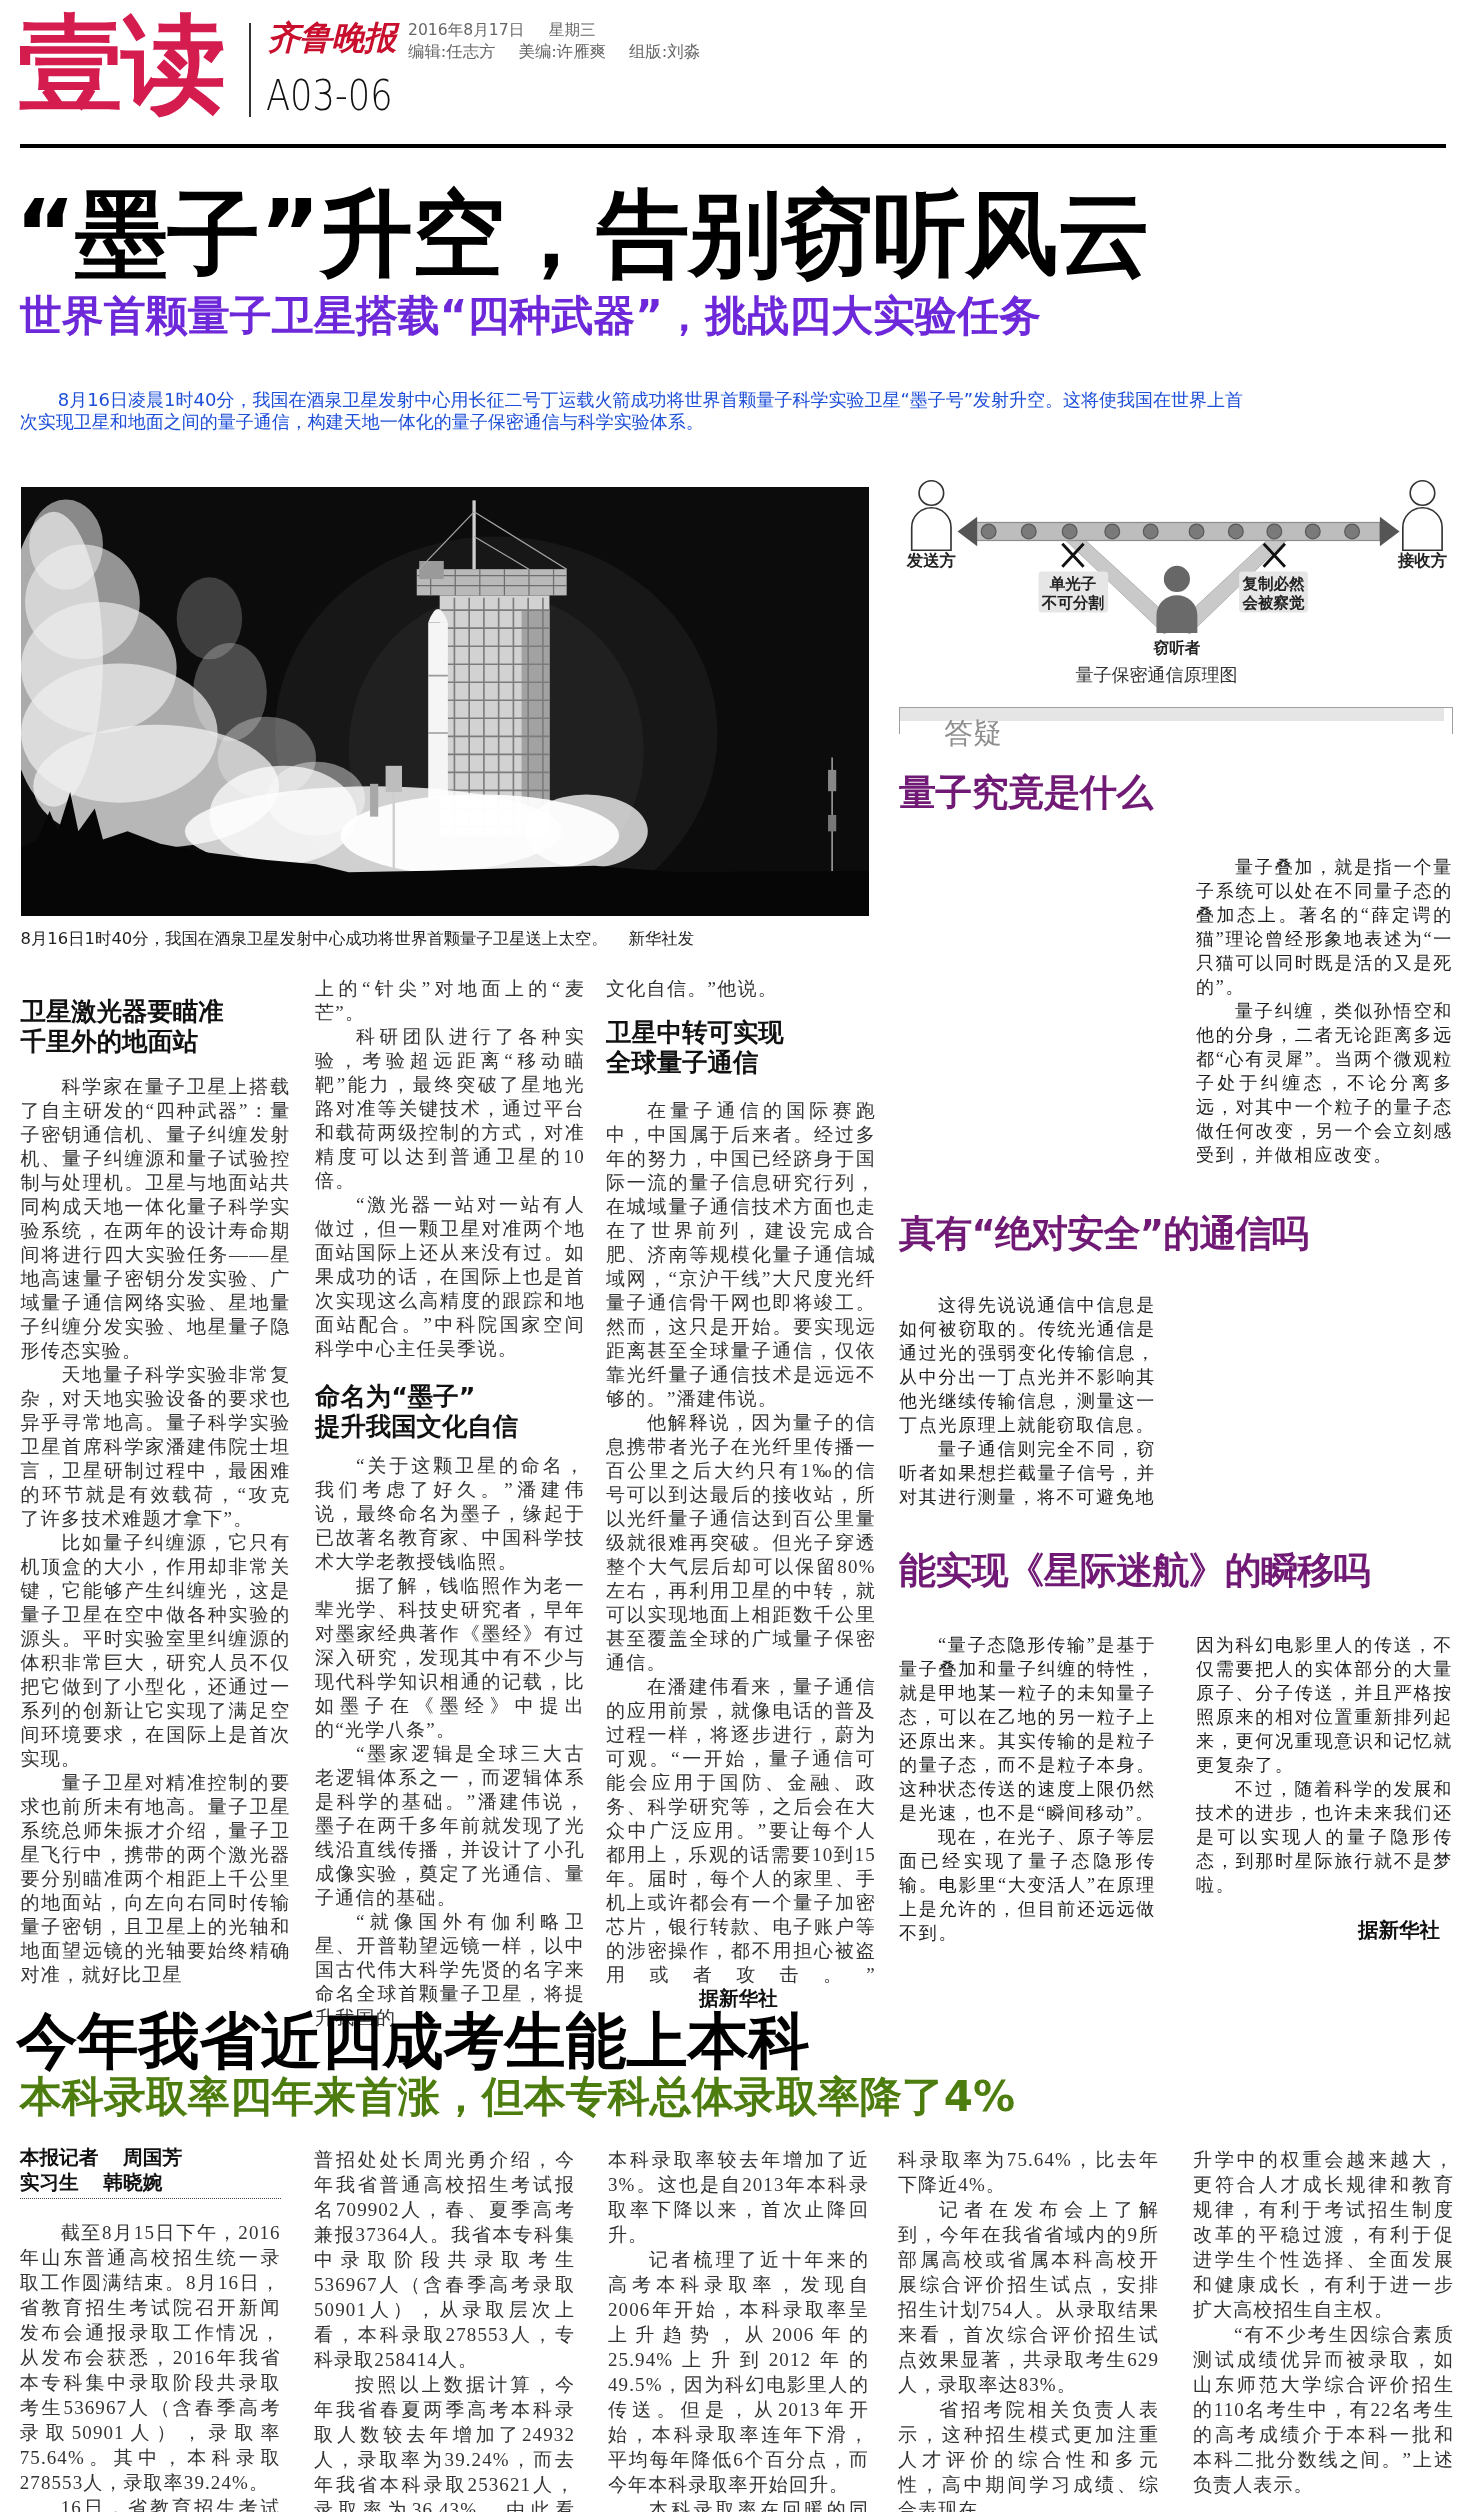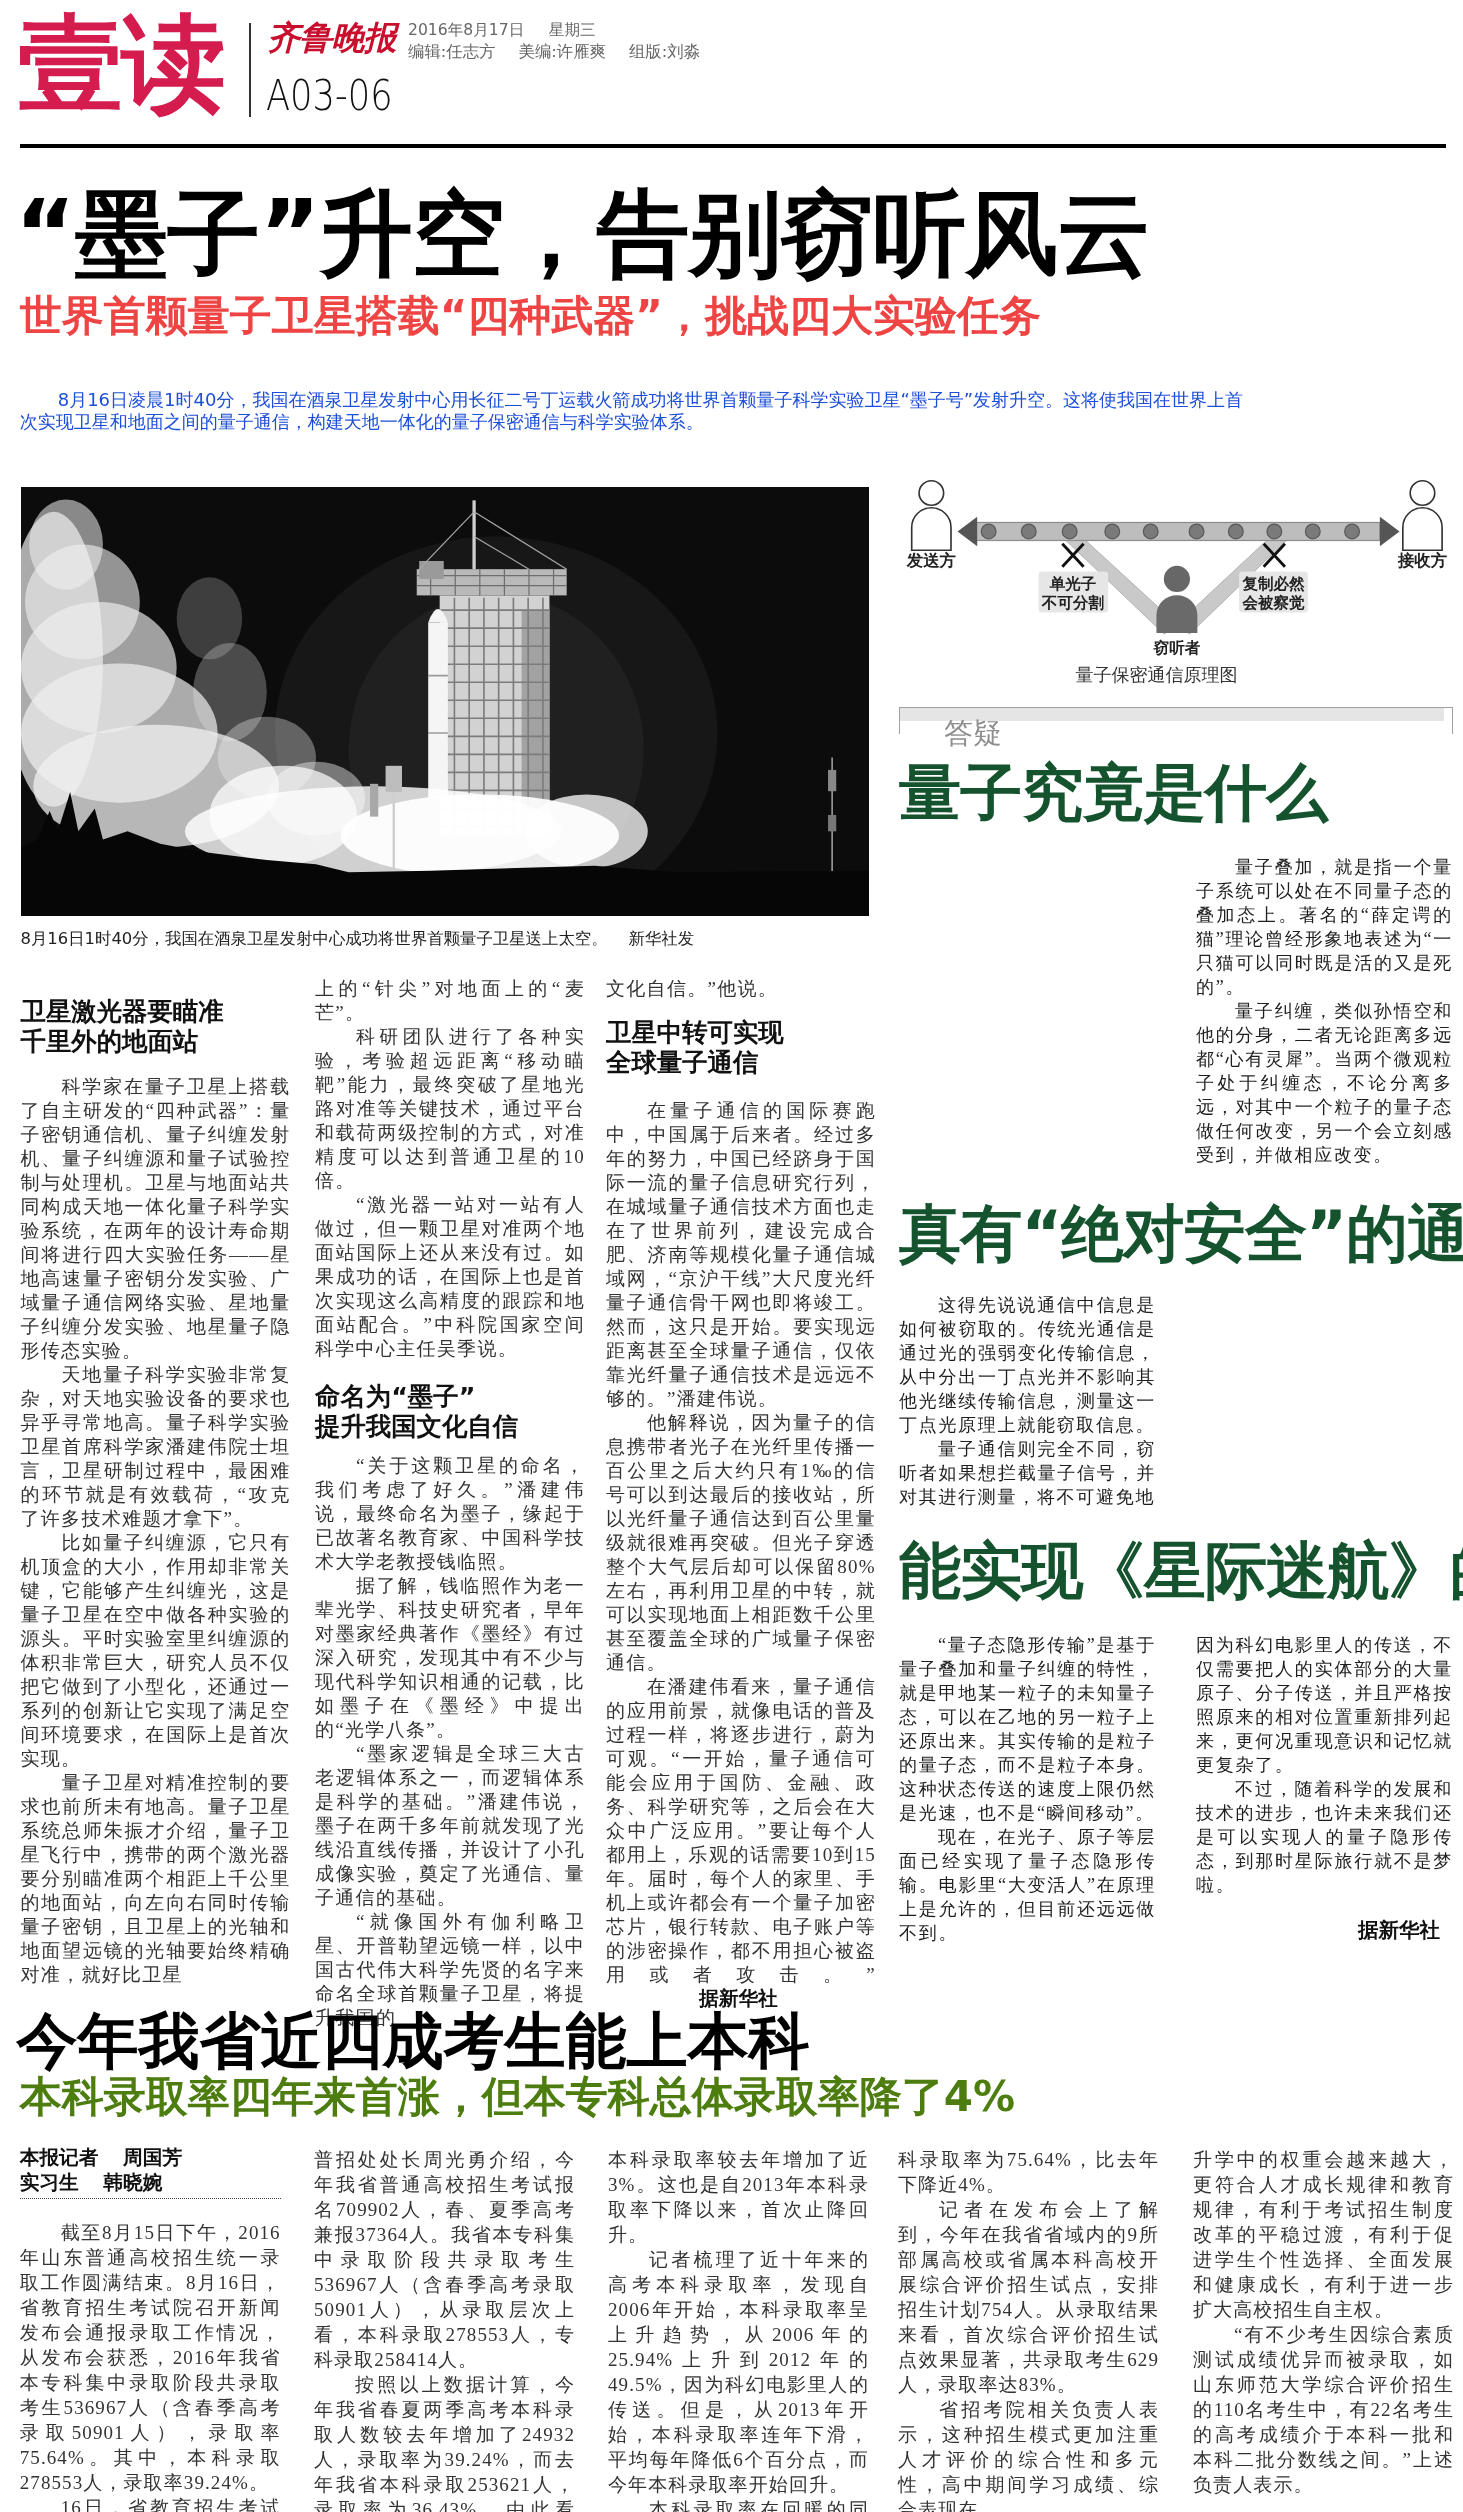--- a/index.html
+++ b/index.html
@@ -13,21 +13,21 @@
   .mast-line { left:408px; font-family:"DejaVu Sans","Liberation Sans",sans-serif; color:#666; white-space:nowrap; }
   .mast-date { top:21px; font-size:15.6px; line-height:19.7px; }
   .mast-date span + span { margin-left:24.6px; }
   .mast-credits { top:42px; font-size:16.4px; line-height:19.7px; }
   .mast-credits span + span { margin-left:23px; }
   .page-range { left:266px; top:72px; font-family:"DejaVu Sans","Liberation Sans",sans-serif; font-weight:200; font-size:43px; line-height:46px; color:#111; transform:scaleX(0.82); transform-origin:left top; white-space:nowrap; }
   .top-rule { left:19.7px; top:144px; width:1426px; height:4.1px; background:#000; }
 
   
   .lead-headline { left:14.8px; top:179px; font-family:"DejaVu Sans","Liberation Sans",sans-serif; font-weight:bold; font-size:93px; line-height:110px; color:#000; letter-spacing:-0.8px; white-space:nowrap; }
-  .lead-sub { left:19.7px; top:291px; font-family:"DejaVu Sans","Liberation Sans",sans-serif; font-weight:bold; font-size:42px; line-height:49px; color:#ef4444; white-space:nowrap; }
+  .lead-sub { left:19.7px; top:291px; font-family:"DejaVu Sans","Liberation Sans",sans-serif; font-weight:bold; font-size:42px; line-height:49px; color:#6d28d9; white-space:nowrap; }
   .lead-intro { left:19.7px; top:389px; width:1239px; font-family:"DejaVu Sans","Liberation Sans",sans-serif; font-size:18px; line-height:22px; color:#1d4ed8; text-indent:38px; }
 
   .photo { left:20.5px; top:487px; width:848px; height:429px; background:#0c0c0c; }
   .photo svg { display:block; }
   .photo-caption { left:20.5px; top:927px; font-family:"DejaVu Sans","Liberation Sans",sans-serif; font-size:16.4px; line-height:23px; color:#222; white-space:nowrap; }
   .photo-caption .credit { margin-left:21px; }
 
   
   .body-col { position:absolute; font-family:"Liberation Serif","DejaVu Serif",serif; font-size:19px; line-height:24px; letter-spacing:1.3px; color:#333; text-align:justify; }
   .body-col p { margin:0; text-indent:41px; }
@@ -36,21 +36,21 @@
   .src { font-family:"DejaVu Sans","Liberation Sans",sans-serif; font-weight:bold; color:#111; letter-spacing:0; display:inline-block; margin-left:52px; font-size:19.7px; }
 
   
   .diagram { left:898px; top:475px; width:566px; height:221px; }
   .diagram text { font-family:"DejaVu Sans","Liberation Sans",sans-serif; }
 
   
   .qa-box { left:899px; top:707px; width:552px; height:26px; border-top:1.6px solid #a0a0a0; border-left:1.2px solid #a0a0a0; border-right:1.2px solid #a0a0a0; }
   .qa-band { position:absolute; left:0; top:0; right:8.2px; height:13px; background:#e5e5e5; }
   .qa-tag { left:944px; top:719px; font-family:"DejaVu Sans","Liberation Sans",sans-serif; font-size:29px; line-height:28px; color:#8e8e8e; }
-  .qa-title { left:899px; font-family:"DejaVu Sans","Liberation Sans",sans-serif; font-weight:bold; font-size:62px; line-height:54px; color:#14532d; white-space:nowrap; letter-spacing:-0.8px; }
+  .qa-title { left:899px; font-family:"DejaVu Sans","Liberation Sans",sans-serif; font-weight:bold; font-size:37px; line-height:54px; color:#701a75; white-space:nowrap; letter-spacing:-0.8px; }
   .qa-col { font-size:18px; letter-spacing:1.7px; line-height:24px; color:#1e1e1e; }
   .qa-col p { text-indent:39px; }
   .qa-src { text-align:right; padding-right:13px; margin-top:21px; font-family:"DejaVu Sans","Liberation Sans",sans-serif; font-weight:bold; font-size:20.5px; line-height:24.6px; letter-spacing:0; color:#111; }
 
   
   .s2-headline { left:16.4px; top:2007px; font-family:"DejaVu Sans","Liberation Sans",sans-serif; font-weight:bold; font-size:61px; line-height:67px; color:#000; white-space:nowrap; }
   .s2-sub { left:19.7px; top:2079px; font-family:"DejaVu Sans","Liberation Sans",sans-serif; font-weight:bold; font-size:42px; line-height:36px; color:#4d7c0f; white-space:nowrap; }
   .byline { left:19.7px; top:2146px; font-family:"DejaVu Sans","Liberation Sans",sans-serif; font-weight:bold; font-size:19.7px; line-height:24.6px; color:#111; }
   .byline div span + span { margin-left:24.6px; }
   .byline-rule { left:19.7px; top:2198px; width:261px; height:0; border-top:1.6px dotted #444; }

